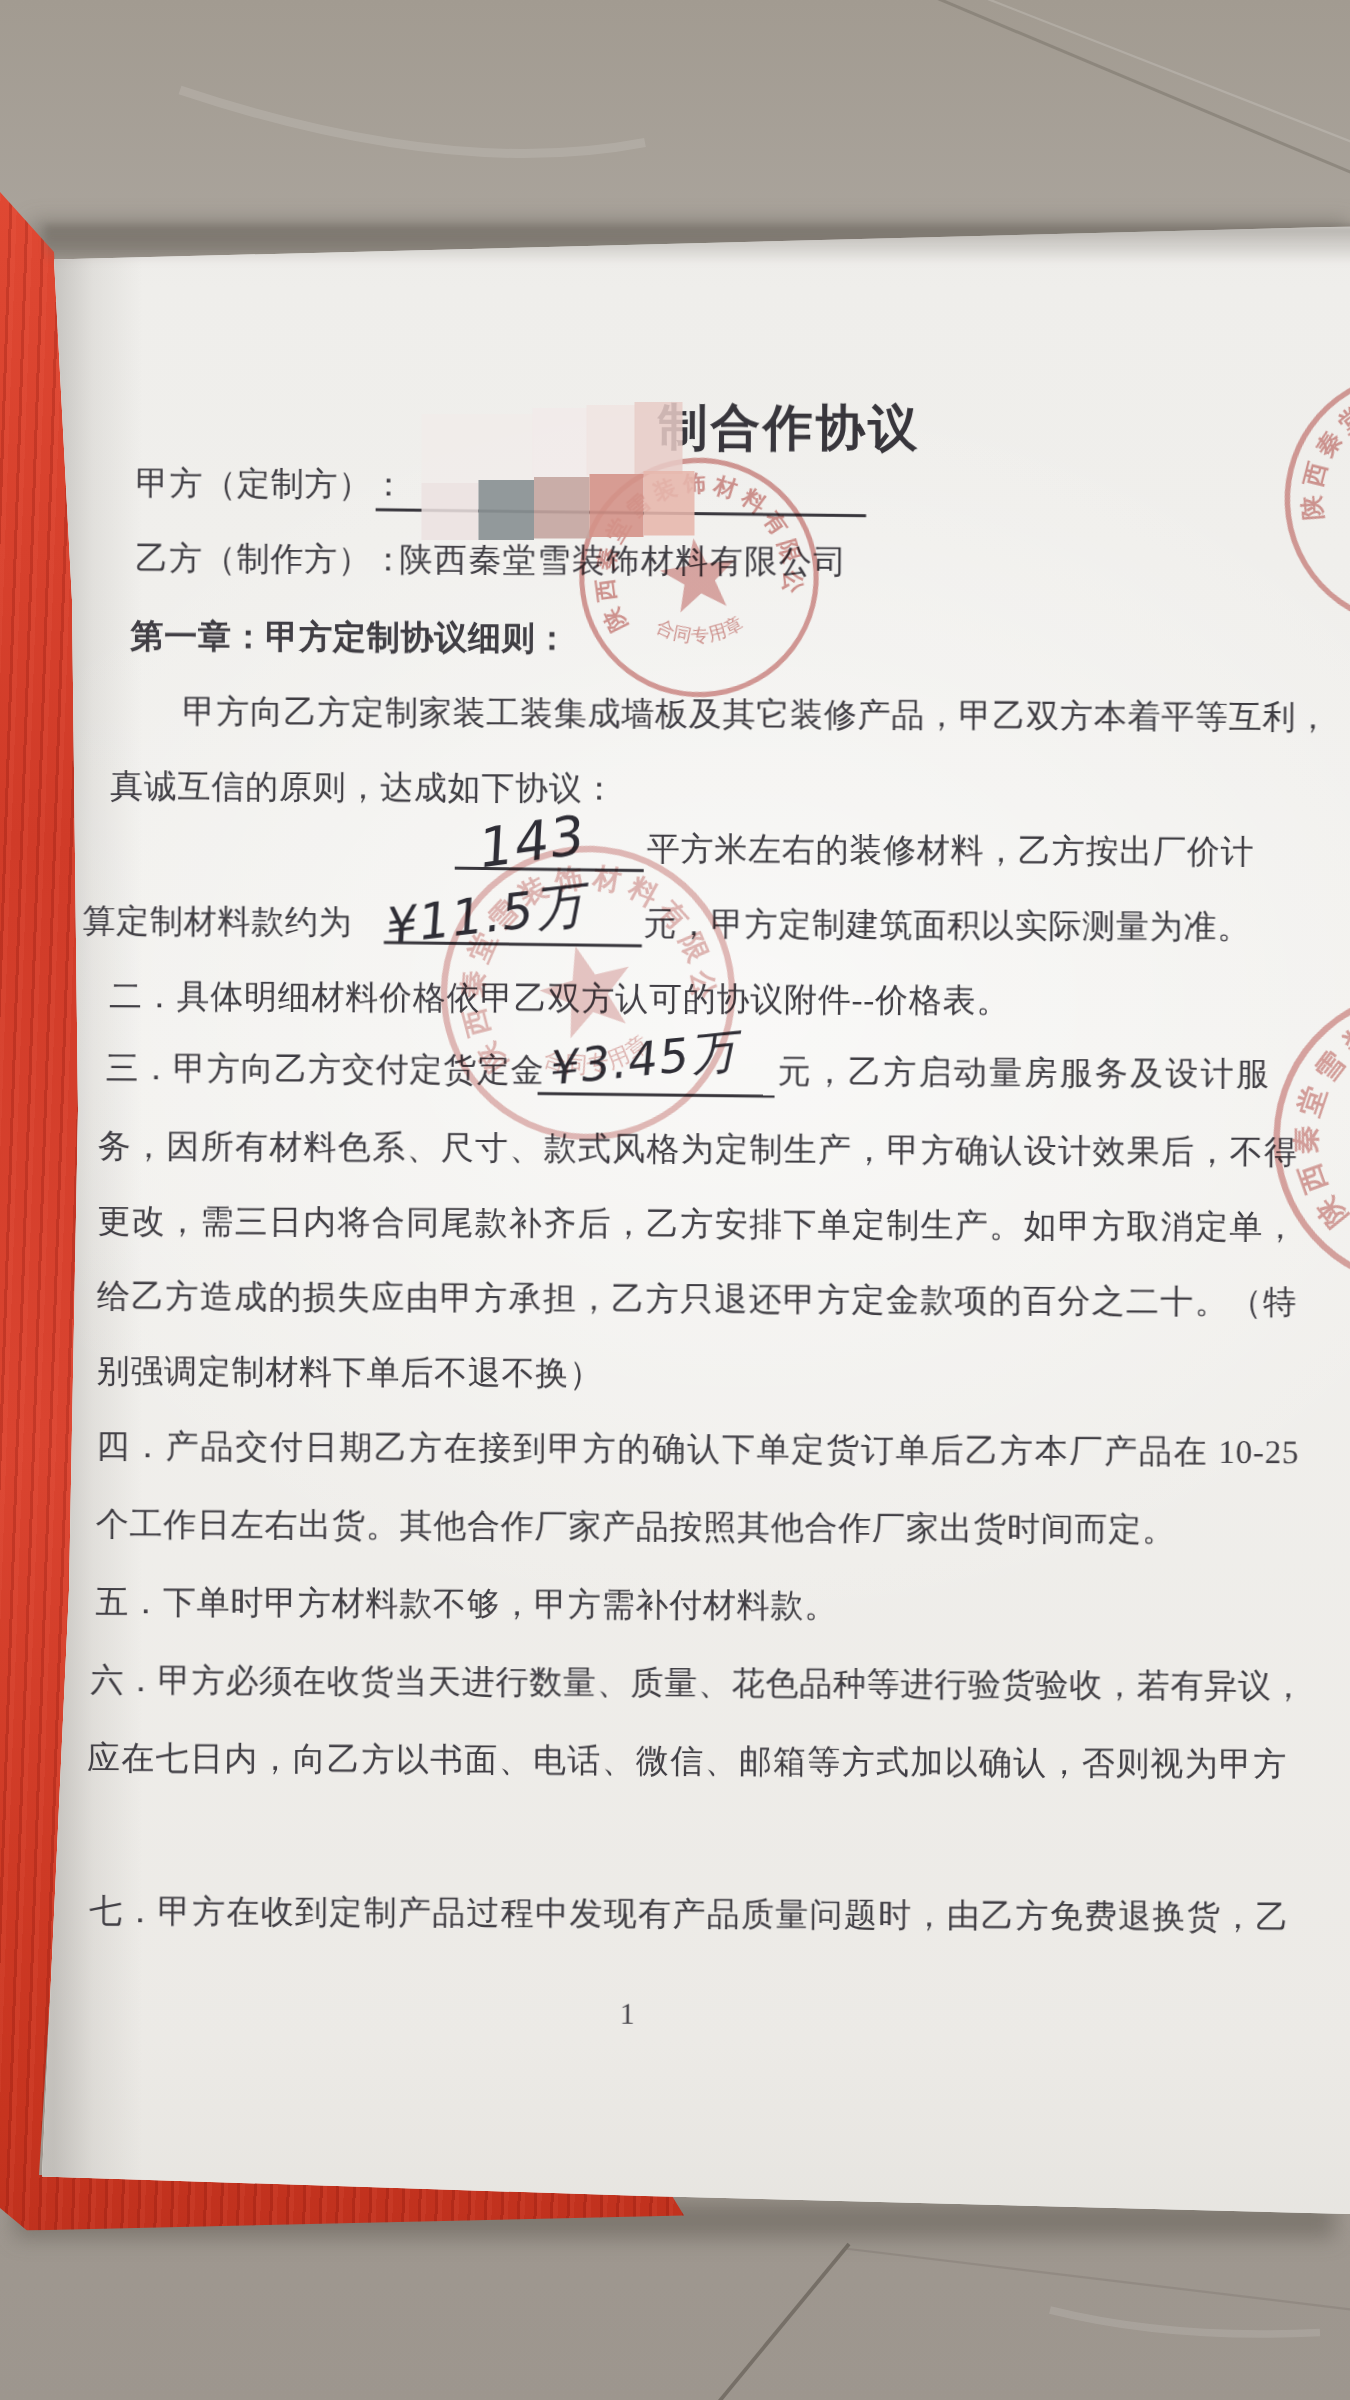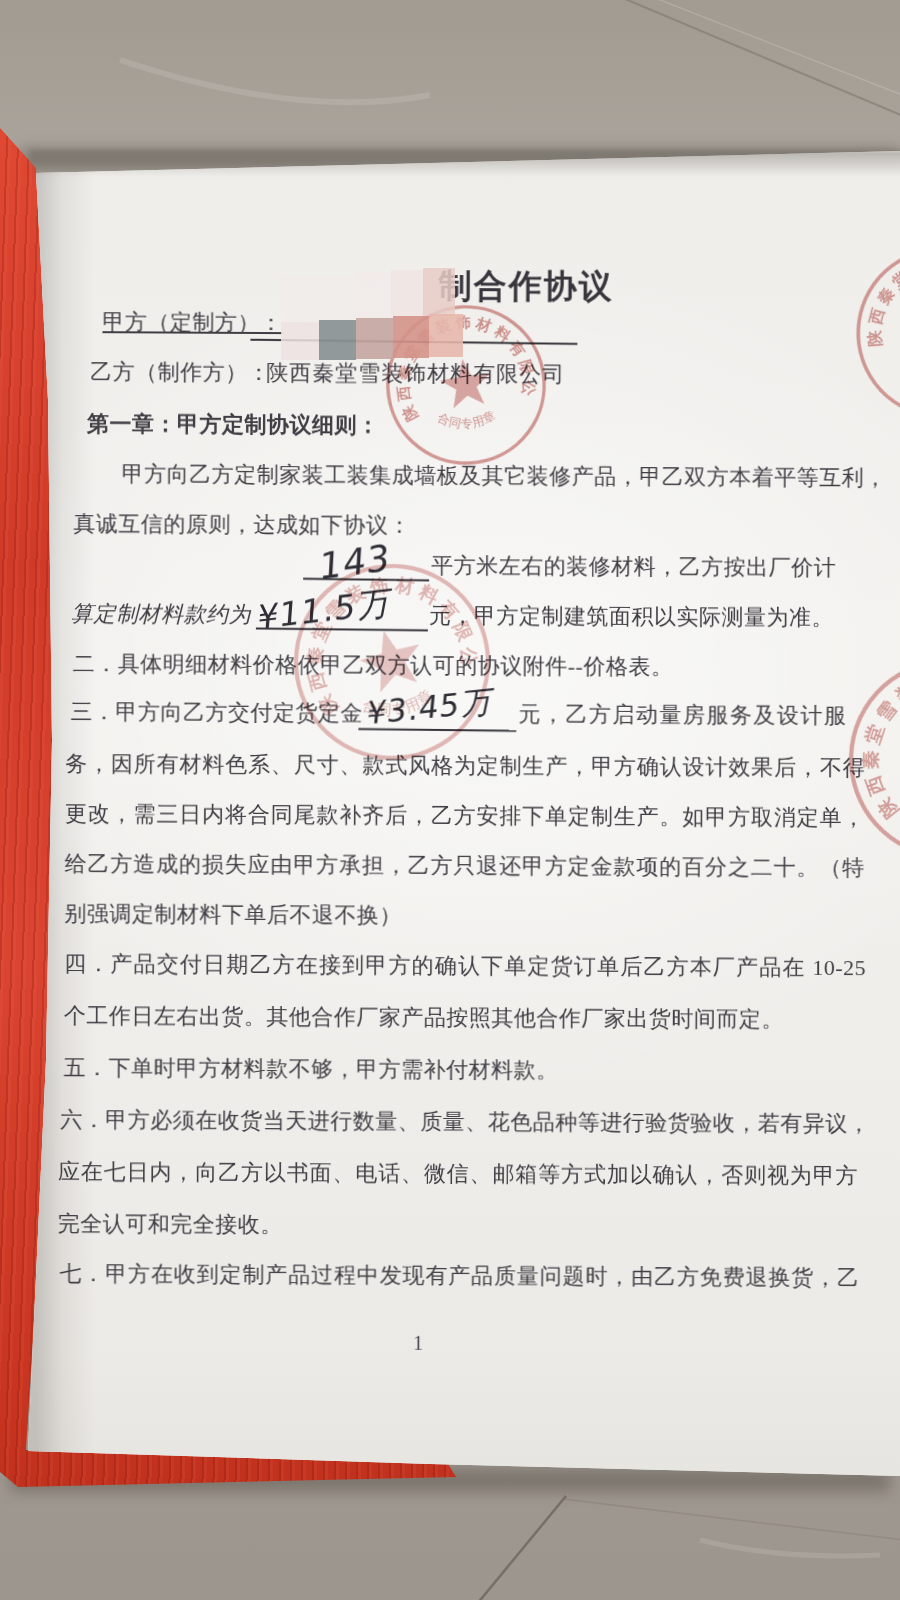--- a/index.html
+++ b/index.html
@@ -55,36 +55,36 @@
 
   <div class="red-cover"></div>
 
   <div class="paper"></div>
   <div class="paper-top-shade"></div>
 
   <div class="content">
 
     <div class="line title" style="left:436px;top:266px;">制合作协议</div>
 
-    <div class="line" style="left:100px;top:310px;text-decoration:underline;">甲方（定制方）：</div>
+    <div class="line" style="left:88px;top:310px;">甲方（定制方）：</div>
     <div class="fill-line" style="left:248px;top:341px;width:327px;"></div>
 
     <div class="line" style="left:88px;top:360px;">乙方（制作方）：</div>
     <div class="line" style="left:264px;top:360px;letter-spacing:1px;">陕西秦堂雪装饰材料有限公司</div>
 
     <div class="line b" style="left:85px;top:412px;">第一章：甲方定制协议细则：</div>
 
     <div class="line" style="left:120px;top:462px;">甲方向乙方定制家装工装集成墙板及其它装修产品，甲乙双方本着平等互利，</div>
     <div class="line" style="left:72px;top:512px;">真诚互信的原则，达成如下协议：</div>
 
     <div class="fill-line" style="left:302px;top:579px;width:126px;"></div>
     <div class="hand" style="left:318px;top:540px;font-size:36px;transform:rotate(-8deg);">143</div>
     <div class="line" style="left:430px;top:552px;">平方米左右的装修材料，乙方按出厂价计</div>
 
-    <div class="line" style="left:70px;top:602px;font-style:italic;">算定制材料款约为</div>
+    <div class="line" style="left:54px;top:602px;">算定制材料款约为</div>
     <div class="fill-line" style="left:255px;top:629px;width:172px;"></div>
     <div class="hand" style="left:256px;top:590px;font-size:33px;transform:rotate(-7deg);">¥11.5万</div>
     <div class="line" style="left:428px;top:602px;">元，甲方定制建筑面积以实际测量为准。</div>
 
     <div class="line" style="left:72px;top:652px;">二．具体明细材料价格依甲乙双方认可的协议附件--价格表。</div>
 
     <div class="line" style="left:70px;top:700px;">三．甲方向乙方交付定货定金</div>
     <div class="fill-line" style="left:358px;top:729px;width:158px;"></div>
     <div class="hand" style="left:366px;top:688px;font-size:31px;transform:rotate(-6deg);">¥3.45万</div>
     <div class="line" style="left:518px;top:700px;letter-spacing:1.5px;">元，乙方启动量房服务及设计服</div>
@@ -94,21 +94,20 @@
     <div class="line just" style="left:65px;top:852px;width:800px;">给乙方造成的损失应由甲方承担，乙方只退还甲方定金款项的百分之二十。（特</div>
     <div class="line" style="left:65px;top:902px;">别强调定制材料下单后不退不换）</div>
 
     <div class="line just" style="left:65px;top:952px;width:802px;">四．产品交付日期乙方在接到甲方的确认下单定货订单后乙方本厂产品在 10-25</div>
     <div class="line" style="left:65px;top:1004px;">个工作日左右出货。其他合作厂家产品按照其他合作厂家出货时间而定。</div>
 
     <div class="line" style="left:65px;top:1056px;">五．下单时甲方材料款不够，甲方需补付材料款。</div>
 
     <div class="line just" style="left:62px;top:1108px;width:810px;">六．甲方必须在收货当天进行数量、质量、花色品种等进行验货验收，若有异议，</div>
     <div class="line just" style="left:60px;top:1160px;width:800px;">应在七日内，向乙方以书面、电话、微信、邮箱等方式加以确认，否则视为甲方</div>
-    <div class="line" style="left:60px;top:1212px;">完全认可和完全接收。</div>
 
     <div class="line just" style="left:62px;top:1262px;width:800px;">七．甲方在收到定制产品过程中发现有产品质量问题时，由乙方免费退换货，乙</div>
 
     <div class="pagenum" style="left:416px;top:1331px;">1</div>
   </div>
 
   <svg class="stamp" width="166" height="166" viewBox="0 0 170 170" style="left:383px;top:302px;z-index:6;opacity:.62;transform:rotate(-8deg);">
     <circle cx="85" cy="85" r="80" fill="none" stroke="#c4625e" stroke-width="3.5"></circle>
     <polygon points="85,58 78.5,76.1 59.3,76.7 74.5,88.4 69.1,106.8 85,96 100.9,106.8 95.5,88.4 110.7,76.7 91.5,76.1" fill="#c4625e" opacity=".85"></polygon>
     <path id="sa-top" d="M 32,111 A 59,59 0 1 1 138,111" fill="none"></path>

